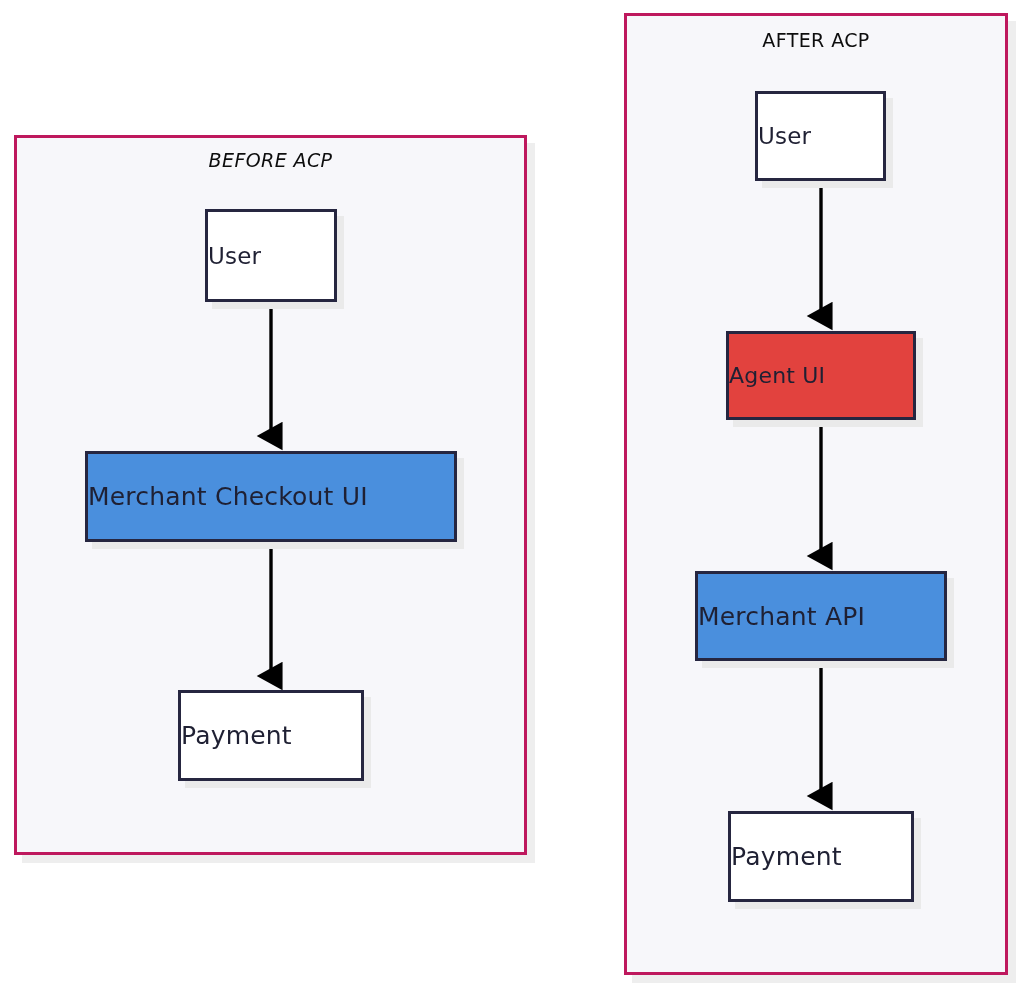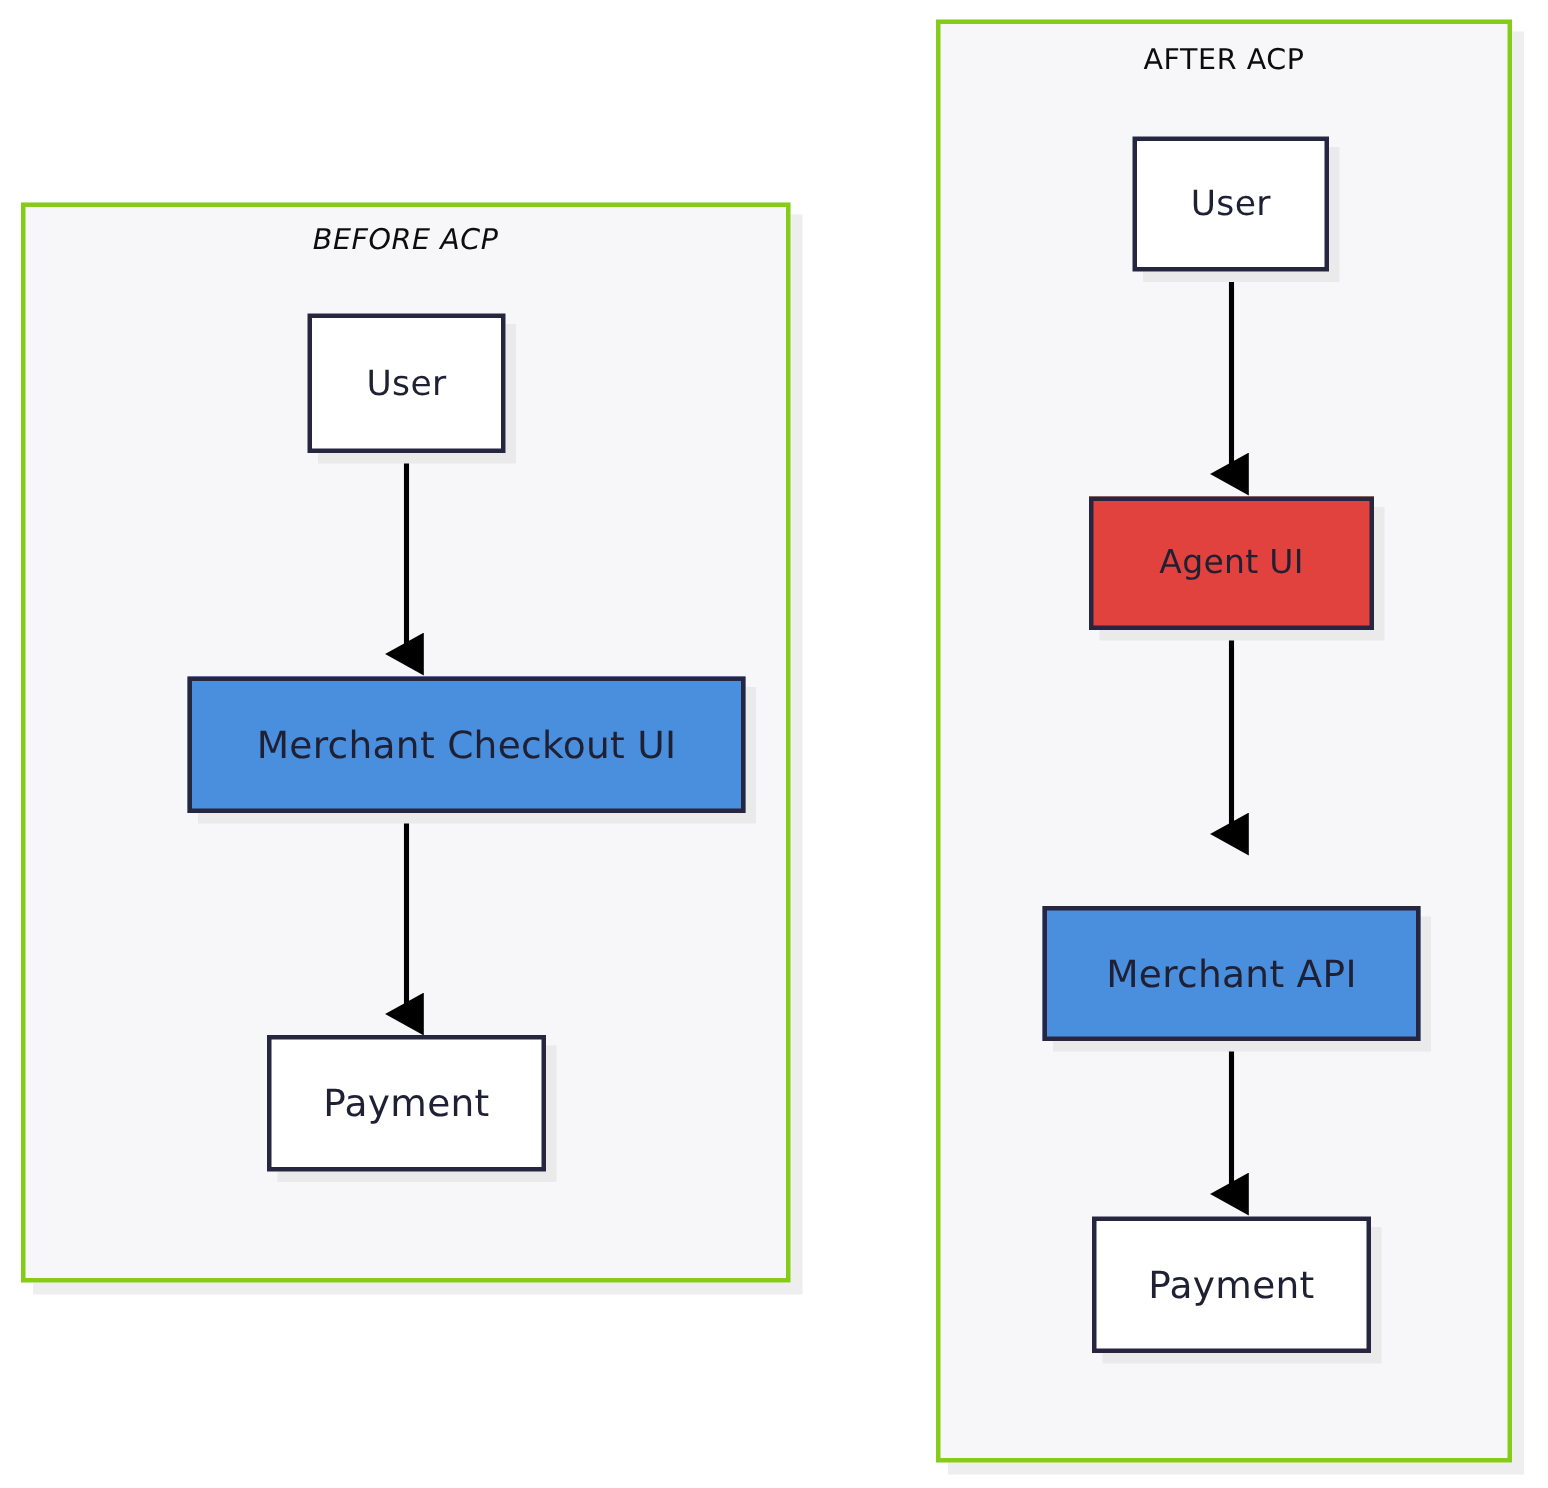--- a/index.html
+++ b/index.html
@@ -18,21 +18,21 @@
     position: absolute;
     left: 0; top: 0;
     width: 1032px;
     height: 992px;
   }
 
   
   .panel {
     position: absolute;
     background: #f7f7fa;
-    border: 3px solid #84cc16;
+    border: 3px solid #be185d;
     box-sizing: border-box;
     box-shadow: 8px 8px 0 0 #eeeeee;
   }
   #panel-before {
     left: 14px;
     top: 135px;
     width: 513px;
     height: 720px;
     font-style: italic;
   }
@@ -57,42 +57,42 @@
   #panel-before .panel-title { top: 11px; }
   #panel-after  .panel-title { top: 13px; }
 
   
   .node {
     position: absolute;
     box-sizing: border-box;
     border: 3.5px solid #262640;
     display: flex;
     align-items: center;
-    justify-content: center;
+    justify-content: flex-start;
     color: #1f2033;
     font-family: "DejaVu Sans", sans-serif;
     font-size: 23px;
     font-weight: 400;
     letter-spacing: 0.2px;
     white-space: nowrap;
     box-shadow: 7px 7px 0 0 #eaeaea;
     background: #ffffff;
   }
   .node.blue { background: #4a8fdd; }
   .node.red  { background: #e2423e; }
 
   
   #n-before-user     { left: 205px; top: 209px; width: 132px; height: 93px; }
-  #n-before-checkout { left: 85px;  top: 451px; width: 372px; height: 91px;  font-size: 25px; margin-left: 40px; }
+  #n-before-checkout { left: 85px;  top: 451px; width: 372px; height: 91px;  font-size: 25px; }
   #n-before-payment  { left: 178px; top: 690px; width: 186px; height: 91px;  font-size: 25px; }
 
   
   #n-after-user     { left: 755px; top: 91px;  width: 131px; height: 90px; }
   #n-after-agent    { left: 726px; top: 331px; width: 190px; height: 89px; font-size: 22px; }
-  #n-after-merchant { left: 695px; top: 604px; width: 252px; height: 90px; font-size: 25px; }
+  #n-after-merchant { left: 695px; top: 571px; width: 252px; height: 90px; font-size: 25px; }
   #n-after-payment  { left: 728px; top: 811px; width: 186px; height: 91px; font-size: 25px; }
 
   
   #edges {
     position: absolute;
     left: 0; top: 0;
     width: 1032px;
     height: 992px;
     pointer-events: none;
   }

